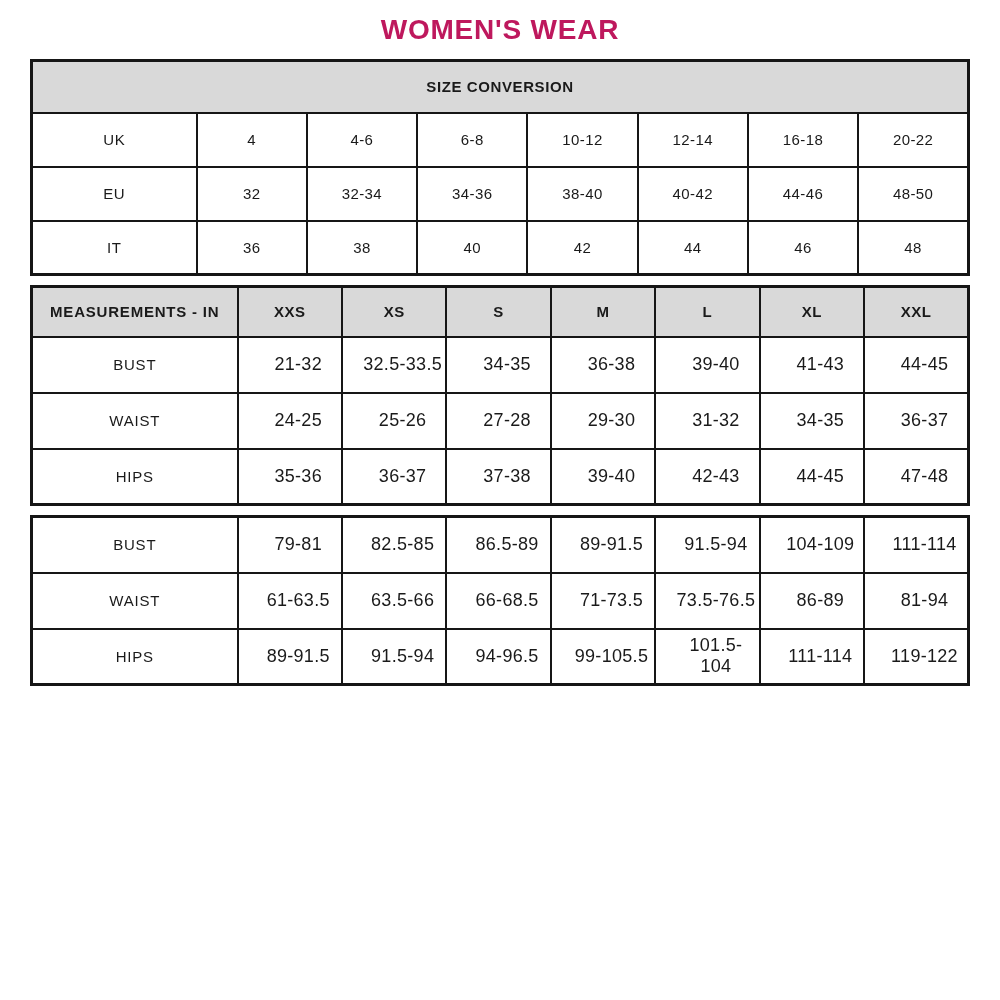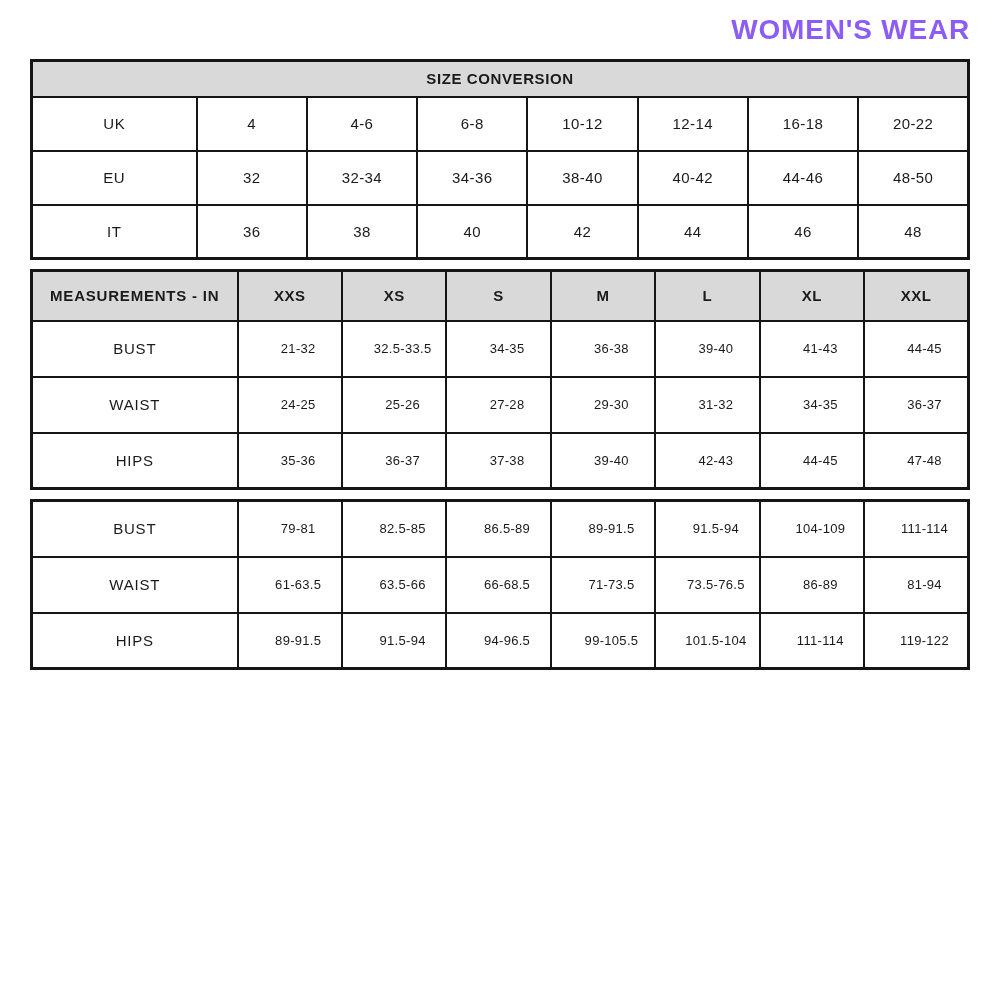--- a/index.html
+++ b/index.html
@@ -11,26 +11,26 @@
     height: 1000px;
     font-family: "Liberation Sans", sans-serif;
     color: #1a1a1a;
   }
   .page {
     width: 1000px;
     height: 1000px;
     padding: 10px 30px 0 30px;
   }
   .page-title {
-    text-align: right;
+    text-align: center;
     font-size: 28px;
     font-weight: 800;
     letter-spacing: 0.8px;
     margin: 4px 0 13px 0;
-    color: #8b5cf6;
+    color: #be185d;
   }
   table.chart {
     width: 940px;
     table-layout: fixed;
     border-collapse: collapse;
     border: 3px solid #161616;
     margin: 0 0 9px 0;
   }
   table.chart th, table.chart td {
     border: 2px solid #161616;
@@ -38,35 +38,35 @@
     vertical-align: middle;
     padding: 0 2px;
     overflow: hidden;
   }
   
   .banner-cell {
     background: #d9d9d9;
     font-size: 15px;
     font-weight: 700;
     letter-spacing: 0.6px;
-    height: 36px;
+    height: 52px;
   }
   .t1 td { height: 54px; font-size: 15px; font-weight: 400; letter-spacing: 0.4px; }
   .t1 .row-label { letter-spacing: 0.6px; }
   
   .meas th {
     background: #d9d9d9;
     font-size: 15px;
     font-weight: 700;
     letter-spacing: 0.5px;
     height: 50px;
   }
   .meas td { height: 56px; }
   .meas .row-label { font-size: 15px; letter-spacing: 0.8px; }
-  .meas .value-cell { font-size: 13px; letter-spacing: 0.3px; padding-left: 19px; }
+  .meas .value-cell { font-size: 18px; letter-spacing: 0.3px; padding-left: 19px; }
 </style>
 </head>
 <body>
 
 <div class="page">
 
   <h1 class="page-title">WOMEN'S WEAR</h1>
 
   <table class="chart t1">
     <colgroup>

